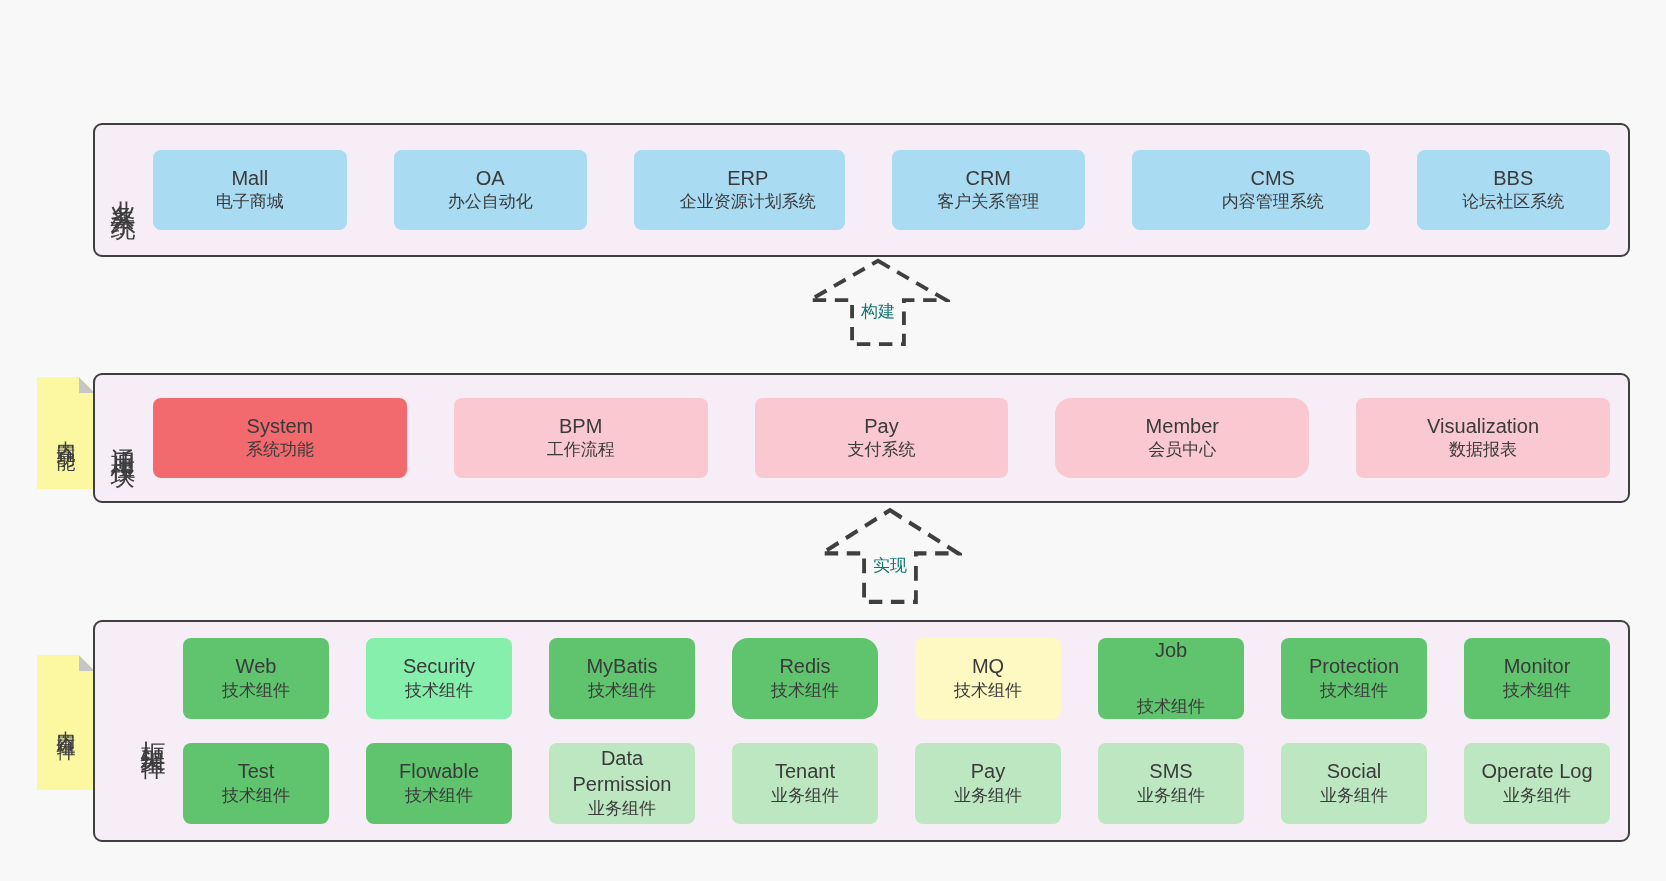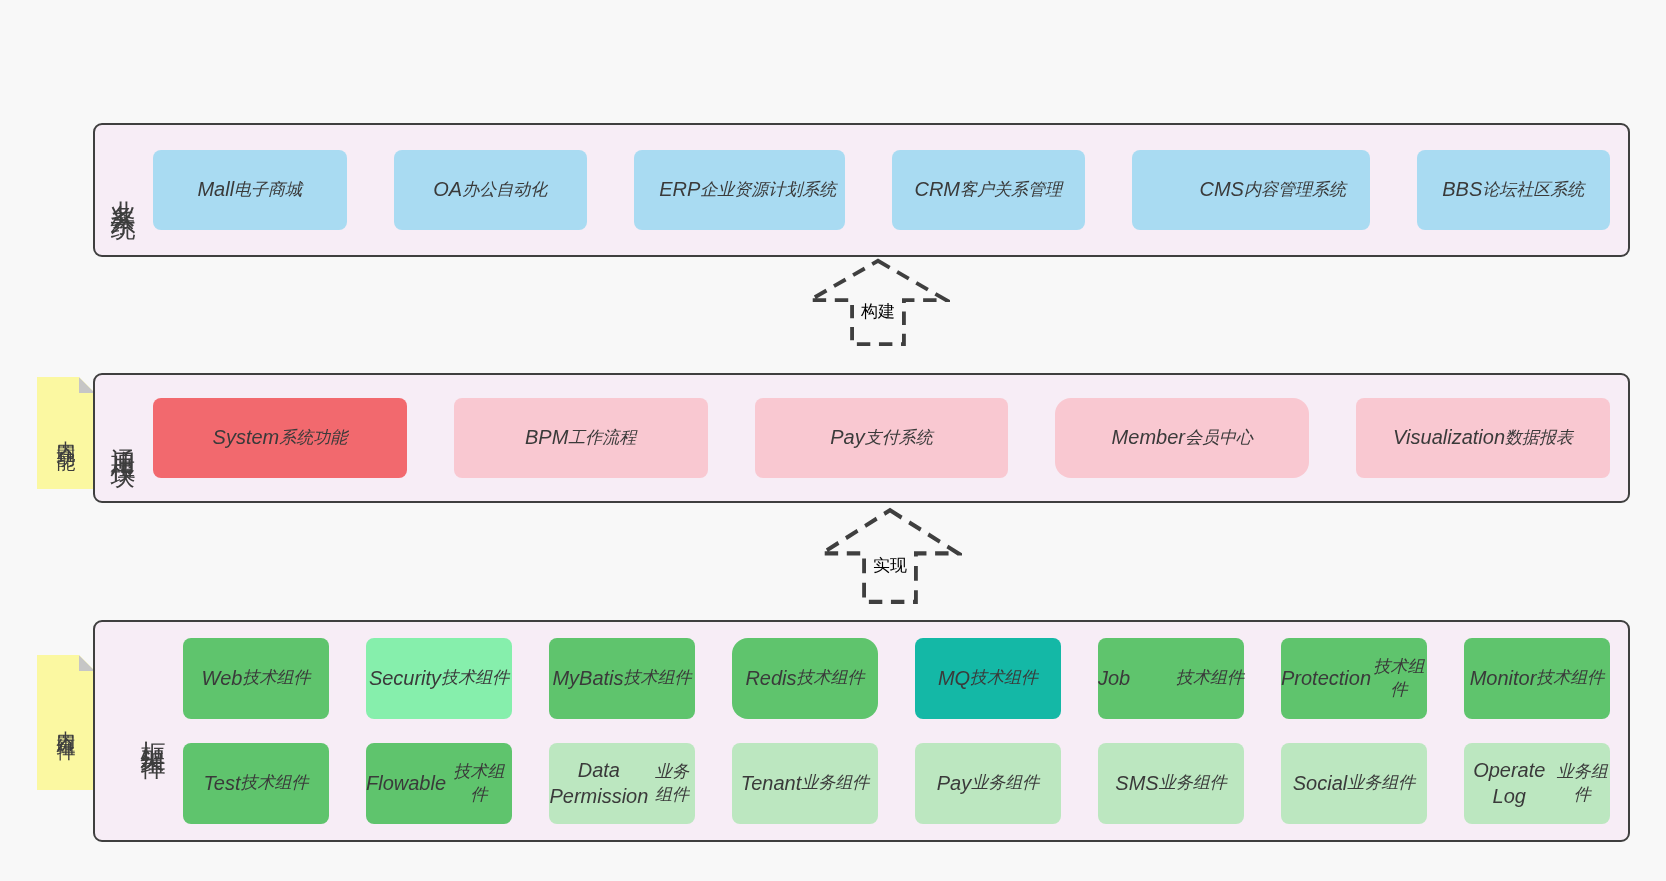--- a/index.html
+++ b/index.html
@@ -14,33 +14,33 @@
   #band-framework{top:620px;height:222px;padding-left:30px;}
 
   .band-label{flex:0 0 58px;display:flex;align-items:center;justify-content:center;
         writing-mode:vertical-lr;text-orientation:upright;font-size:25px;letter-spacing:5px;
         color:#3d3d3d;}
 
   .band-boxes{flex:1;display:flex;align-items:center;gap:47px;padding-right:18px;}
   .band-boxes.two-rows{flex-direction:column;justify-content:center;gap:24px;align-items:stretch;}
   .band-row{display:flex;gap:37px;}
 
-  .box{flex:1;height:80px;border-radius:8px;display:flex;
-       align-items:center;justify-content:center;text-align:center;color:#3a3a3a;font-style:italic;}
+  .box{flex:1;height:80px;border-radius:8px;display:flex;flex-direction:column;
+       align-items:center;justify-content:center;text-align:center;color:#3a3a3a;}
   .band-row .box{height:81px;}
   .box-name{font-size:20px;line-height:1.28;}
   .box-desc{font-size:17px;line-height:1.35;}
 
   
   .arrow{position:absolute;z-index:0;}
   #arrow-build{left:806px;top:257px;width:144px;height:91px;}
   #arrow-implement{left:818px;top:506px;width:144px;height:100px;}
   .arrow svg{width:100%;height:100%;display:block;}
   .arrow-label{position:absolute;left:50%;top:54%;transform:translate(-50%,-30%);
-       background:#f8f8f8;font-size:17px;color:#000000;padding:1px 3px;white-space:nowrap;}
+       background:#f8f8f8;font-size:17px;color:#0f766e;padding:1px 3px;white-space:nowrap;}
 
   
   .note{position:absolute;left:37px;width:58px;z-index:0;display:flex;align-items:center;
         justify-content:center;writing-mode:vertical-lr;text-orientation:upright;
         font-size:19px;letter-spacing:4px;color:#3d3d3d;
         clip-path:polygon(0 0,calc(100% - 16px) 0,100% 16px,100% 100%,0 100%);}
   #note-features{top:377px;height:112px;}
   #note-components{top:655px;height:135px;}
   .note-fold{position:absolute;top:0;right:0;width:16px;height:16px;
         clip-path:polygon(0 0,100% 100%,0 100%);}
@@ -141,21 +141,21 @@
           <span class="box-desc">技术组件</span>
         </div>
         <div class="box" style="background: rgb(95, 196, 109);">
           <span class="box-name">MyBatis</span>
           <span class="box-desc">技术组件</span>
         </div>
         <div class="box" style="background: rgb(95, 196, 109); border-radius: 16px;">
           <span class="box-name">Redis</span>
           <span class="box-desc">技术组件</span>
         </div>
-        <div class="box" style="background: #14b8a6;">
+        <div class="box" style="background: #fef9c3;">
           <span class="box-name">MQ</span>
           <span class="box-desc">技术组件</span>
         </div>
         <div class="box" style="background: rgb(95, 196, 109); justify-content: space-between;">
           <span class="box-name">Job</span>
           <span class="box-desc">技术组件</span>
         </div>
         <div class="box" style="background: rgb(95, 196, 109);">
           <span class="box-name">Protection</span>
           <span class="box-desc">技术组件</span>

